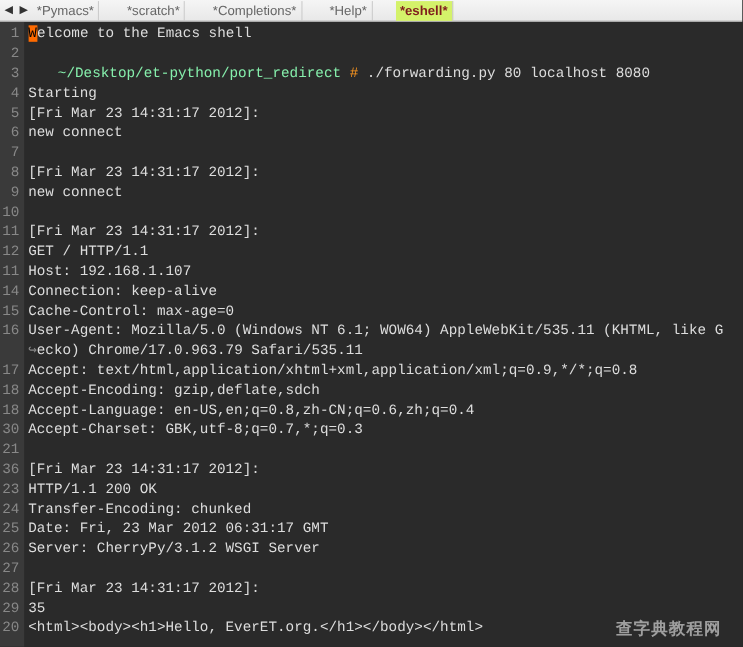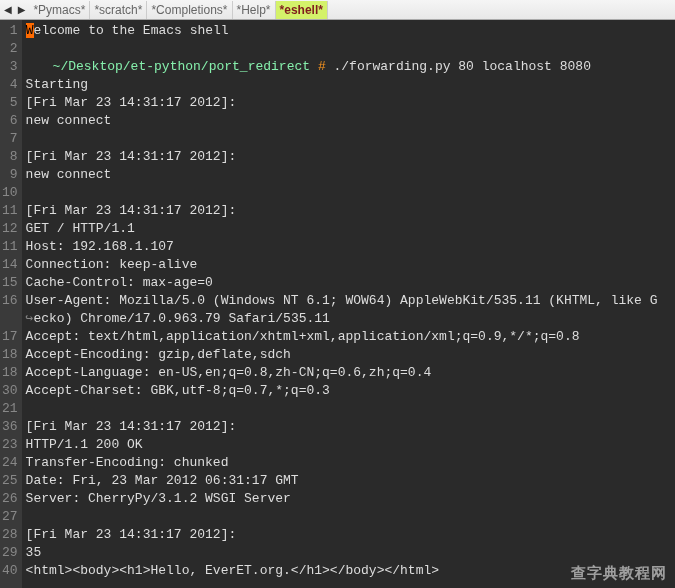--- a/index.html
+++ b/index.html
@@ -77,39 +77,39 @@
     width: 8px;
     height: 15px;
     vertical-align: middle;
     line-height: 15px;
     text-align: center;
   }
   .cyan { color: #86efac; margin-left: 27px; }
   .orange { color: #fd971f; }
   .watermark {
     position: absolute;
-    right: 8px;
+    right: 19px;
     bottom: 8px;
     color: rgba(255,255,255,0.55);
-    font-family: Liberation Serif, serif;
+    font-family: Liberation Mono, monospace;
     font-size: 11px;
     text-align: right;
     line-height: 14px;
   }
   .watermark .wm1 { font-size: 15px; font-weight: bold; letter-spacing: 1px; }
 </style>
 </head>
 <body>
 
 <div class="toolbar">
   <div class="toolbar-arrows">
     <span class="toolbar-arrow">◀</span>
     <span class="toolbar-arrow">▶</span>
   </div>
-  <div id="tabs-container" style="display:flex;">
+  <div id="tabs-container" style="display:flex;gap:21px;">
       <div class="tab">*Pymacs*</div>
       <div class="tab">*scratch*</div>
       <div class="tab">*Completions*</div>
       <div class="tab">*Help*</div>
       <div class="tab active">*eshell*</div>
     </div>
 </div>
 
 <div class="editor">
   <div class="gutter" id="gutter">
@@ -136,20 +136,20 @@
       <div>30</div>
       <div>21</div>
       <div>36</div>
       <div>23</div>
       <div>24</div>
       <div>25</div>
       <div>26</div>
       <div>27</div>
       <div>28</div>
       <div>29</div>
-      <div>40</div>
+      <div>20</div>
     </div>
   <div class="content" id="content"><div><span class="cursor-block">W</span><span>elcome to the Emacs shell</span></div><div><span></span></div><div><span class="cyan">~/Desktop/et-python/port_redirect</span><span> </span><span class="orange">#</span><span> ./forwarding.py 80 localhost 8080</span></div><div><span>Starting</span></div><div><span>[Fri Mar 23 14:31:17 2012]:</span></div><div><span>new connect</span></div><div><span></span></div><div><span>[Fri Mar 23 14:31:17 2012]:</span></div><div><span>new connect</span></div><div><span></span></div><div><span>[Fri Mar 23 14:31:17 2012]:</span></div><div><span>GET / HTTP/1.1</span></div><div><span>Host: 192.168.1.107</span></div><div><span>Connection: keep-alive</span></div><div><span>Cache-Control: max-age=0</span></div><div><span>User-Agent: Mozilla/5.0 (Windows NT 6.1; WOW64) AppleWebKit/535.11 (KHTML, like G</span></div><div><span style="color: rgb(136, 136, 136);">↪</span><span>ecko) Chrome/17.0.963.79 Safari/535.11</span></div><div><span>Accept: text/html,application/xhtml+xml,application/xml;q=0.9,*/*;q=0.8</span></div><div><span>Accept-Encoding: gzip,deflate,sdch</span></div><div><span>Accept-Language: en-US,en;q=0.8,zh-CN;q=0.6,zh;q=0.4</span></div><div><span>Accept-Charset: GBK,utf-8;q=0.7,*;q=0.3</span></div><div><span></span></div><div><span>[Fri Mar 23 14:31:17 2012]:</span></div><div><span>HTTP/1.1 200 OK</span></div><div><span>Transfer-Encoding: chunked</span></div><div><span>Date: Fri, 23 Mar 2012 06:31:17 GMT</span></div><div><span>Server: CherryPy/3.1.2 WSGI Server</span></div><div><span></span></div><div><span>[Fri Mar 23 14:31:17 2012]:</span></div><div><span>35</span></div><div><span>&lt;html&gt;&lt;body&gt;&lt;h1&gt;Hello, EverET.org.&lt;/h1&gt;&lt;/body&gt;&lt;/html&gt;</span></div></div>
 </div>
 
 <div class="watermark">
   <div class="wm1">查字典教程网</div>
 </div>
 
 </body></html>

